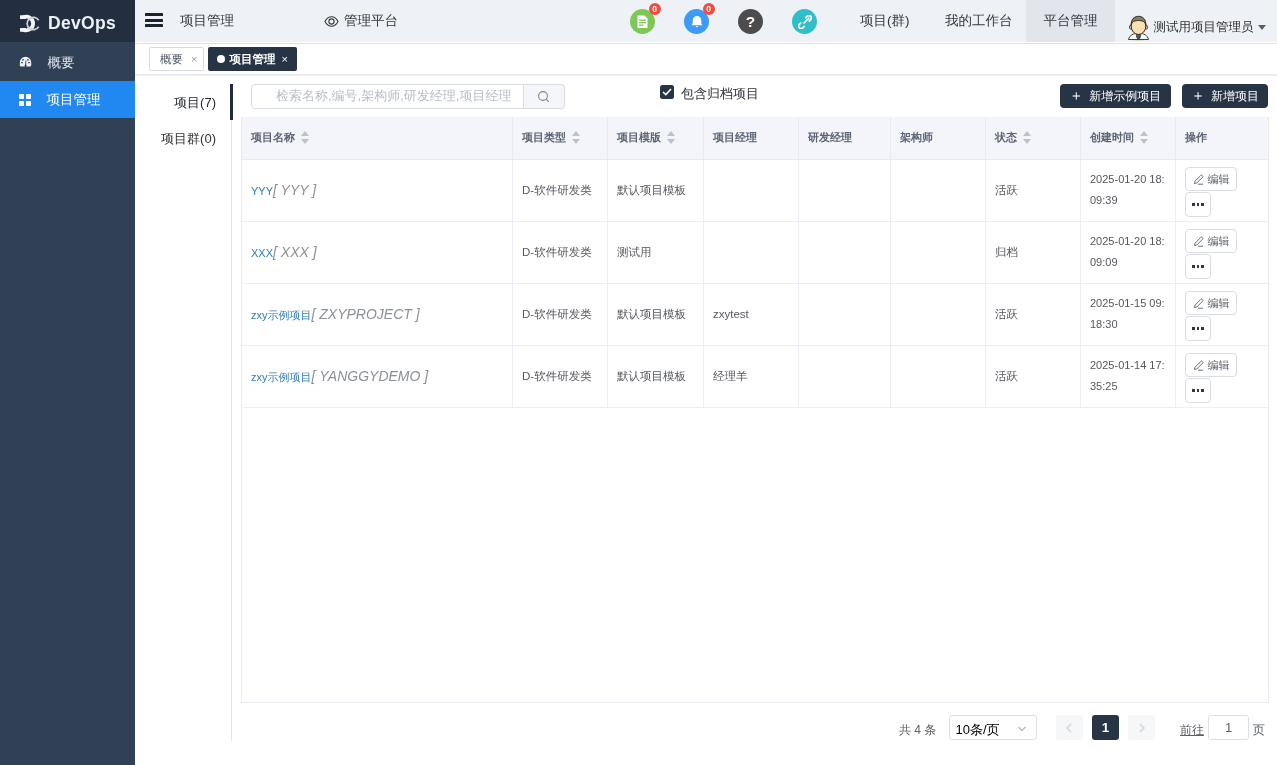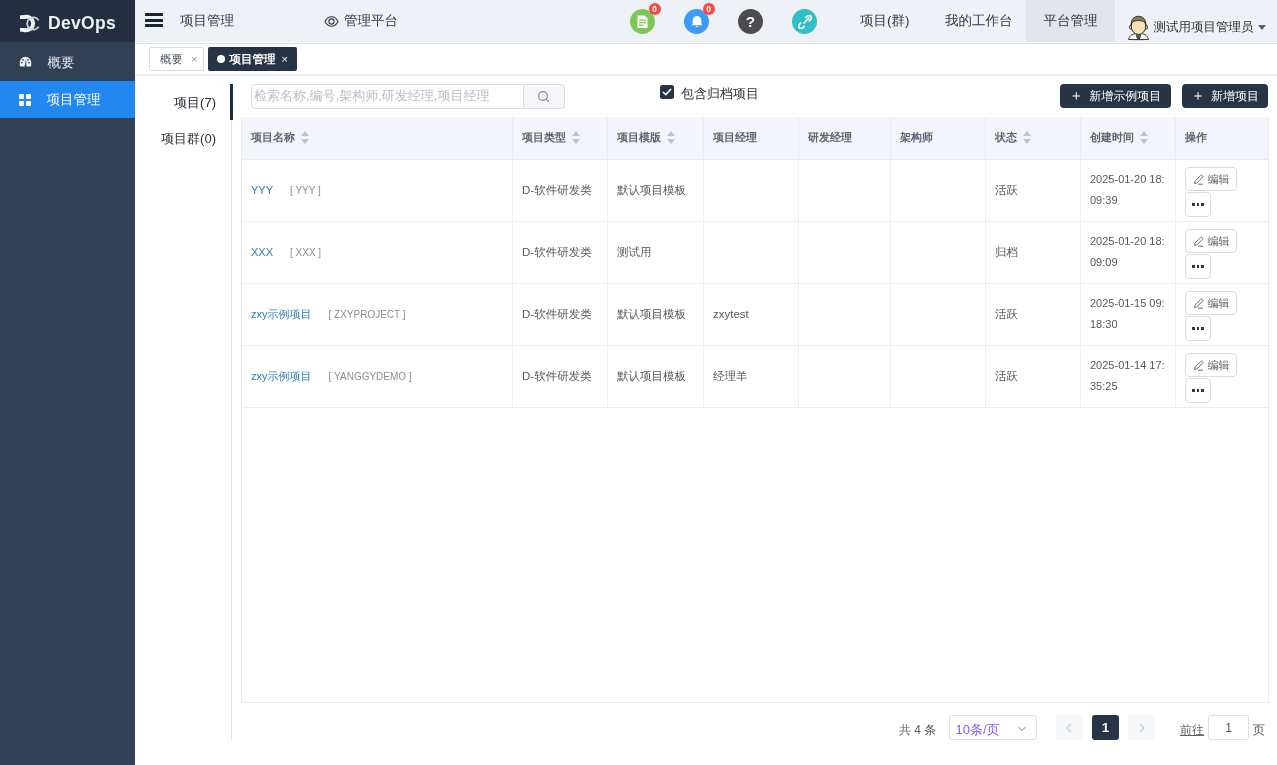--- a/index.html
+++ b/index.html
@@ -45,56 +45,56 @@
 
 
 #divider { left:231px; top:85px; width:1.4px; height:656px; background:#e2e6ec; }
 #indicator { left:230px; top:84px; width:3.4px; height:36px; background:#1f2d3d; }
 .sub-item { position:absolute; width:95px; text-align:right; font-size:13px; color:#303133; }
 #sub1 { left:121px; top:94px; font-weight:500; color:#24292f; }
 #sub2 { left:121px; top:130px; }
 
 
 #search { left:251px; top:83.5px; width:272.5px; height:25px; border:1px solid #d9dde3; border-radius:4px 0 0 4px; background:#fff; display:flex; align-items:center; }
-#search .ph { margin-left:2px; font-size:13px; color:#b7bdc7; }
+#search .ph { margin-left:24px; font-size:13px; color:#b7bdc7; }
 #search-btn { left:523.5px; top:83.5px; width:41px; height:25px; border:1px solid #d9dde3; border-left:none; border-radius:0 4px 4px 0; background:#f4f6f9; display:flex; align-items:center; justify-content:center; }
 #chk { left:660px; top:84.5px; width:14px; height:14px; background:#263445; border-radius:2.5px; display:flex; align-items:center; justify-content:center; }
 #chk-label { left:681px; top:85px; font-size:13px; color:#2d3138; }
 .navy-btn { position:absolute; top:84px; height:24px; background:#263445; border-radius:4px; color:#fff; font-size:12px; display:flex; align-items:center; justify-content:center; }
 .navy-btn .plus { font-size:14px; margin-right:6px; font-weight:normal; position:relative; top:-0.5px; }
 #btn-demo { left:1060px; width:110.5px; }
 #btn-new { left:1182px; width:86px; }
 
 
 #tablewrap { left:241px; top:117px; width:1027.5px; height:585.5px; border-left:1px solid #e8ebf1; border-right:1px solid #e8ebf1; border-bottom:1px solid #e8ebf1; }
 table { border-collapse:collapse; table-layout:fixed; width:1025.5px; }
 th, td { border-right:1px solid #ebeef5; border-bottom:1px solid #ebeef5; text-align:left; vertical-align:middle; padding:0 0 0 9px; overflow:hidden; white-space:nowrap; }
 th:last-child, td:last-child { border-right:none; }
 thead th { height:42px; background:#f3f5fb; color:#5d6473; font-size:11px; font-weight:bold; border-right-color:#e6eaf2; border-bottom-color:#e6eaf2; }
 tbody td { height:62px; font-size:11.5px; color:#54585e; background:#fff; }
 .lnk { color:#2d7dbd; font-size:11px; }
-.code { color:#8b9096; font-size:10px; margin-left:17px; }
+.code { color:#8b9096; font-size:14px; margin-left:0;font-style:italic; }
 .sorter { display:inline-block; vertical-align:middle; margin-left:6px; position:relative; top:-1px; }
 .sorter b { display:block; width:0; height:0; border-left:4.5px solid transparent; border-right:4.5px solid transparent; }
 .sorter .up { border-bottom:5px solid #bcc2cc; margin-bottom:2.5px; }
 .sorter .dn { border-top:5px solid #bcc2cc; }
 .dt { line-height:21.5px; font-size:11px; }
 .btn-edit { margin-top:4px; display:flex; align-items:center; justify-content:center; width:52px; height:23.5px; border:1px solid #d9dde3; border-radius:4px; background:#fff; color:#5a5e66; font-size:11px; }
 .btn-edit svg { margin-right:4px; }
 .btn-more { display:flex; align-items:center; justify-content:center; width:26px; height:24.5px; border:1px solid #d9dde3; border-radius:4px; background:#fff; margin-top:1.5px; }
 .btn-more .d { display:flex; }
 .btn-more .d i { width:2.6px; height:2.6px; background:#33373d; margin-right:2.2px; }
 .btn-more .d i:last-child { margin-right:0; }
 
 
 #pager { left:241px; top:702.5px; width:1027.5px; height:62px; }
 .pg { position:absolute; font-size:12.5px; color:#5d6066; }
 #pg-total { left:658px; top:19px; font-size:12px; }
 #pg-select { left:707.5px; top:12.8px; width:88.5px; height:24.5px; border:1px solid #dcdfe6; border-radius:3px; background:#fff; }
-#pg-select .v { position:absolute; left:6px; top:4.5px; font-size:13px; color:#8b5cf6; }
+#pg-select .v { position:absolute; left:6px; top:4.5px; font-size:13px; color:#000000; }
 #pg-select svg { position:absolute; right:9px; top:8px; }
 .pg-btn { position:absolute; top:12.9px; width:27px; height:24.3px; background:#f6f7f8; border-radius:3px; display:flex; align-items:center; justify-content:center; }
 #pg-prev { left:814.5px; }
 #pg-num { left:851.3px; top:12.9px; width:26.5px; height:24.3px; background:#263445; border-radius:3px; color:#fff; font-size:13.5px; font-weight:bold; display:flex; align-items:center; justify-content:center; }
 #pg-next { left:887px; }
 #pg-go { left:939px; top:19px; font-size:12px;text-decoration:underline; }
 #pg-input { left:967px; top:12.8px; width:41px; height:24.5px; border:1px solid #dcdfe6; border-radius:3px; background:#fff; text-align:center; line-height:23px; font-size:13px; color:#5a6066; }
 #pg-page { left:1011.6px; top:19px; font-size:12.5px; }
 </style>
 </head>

